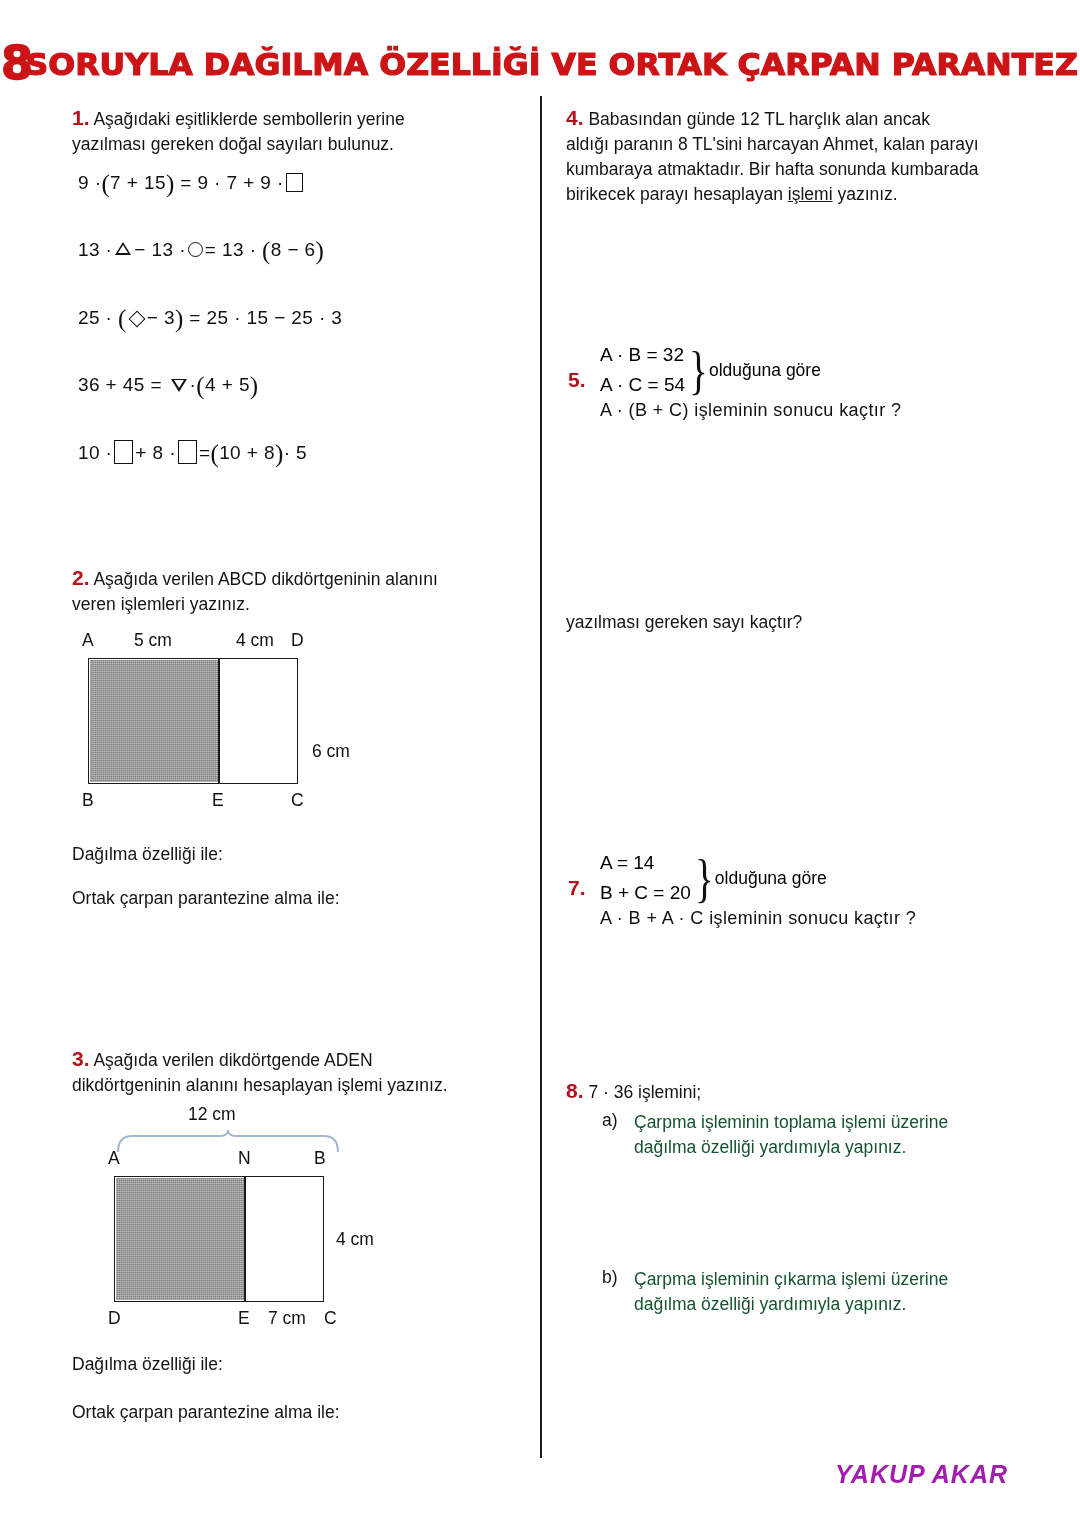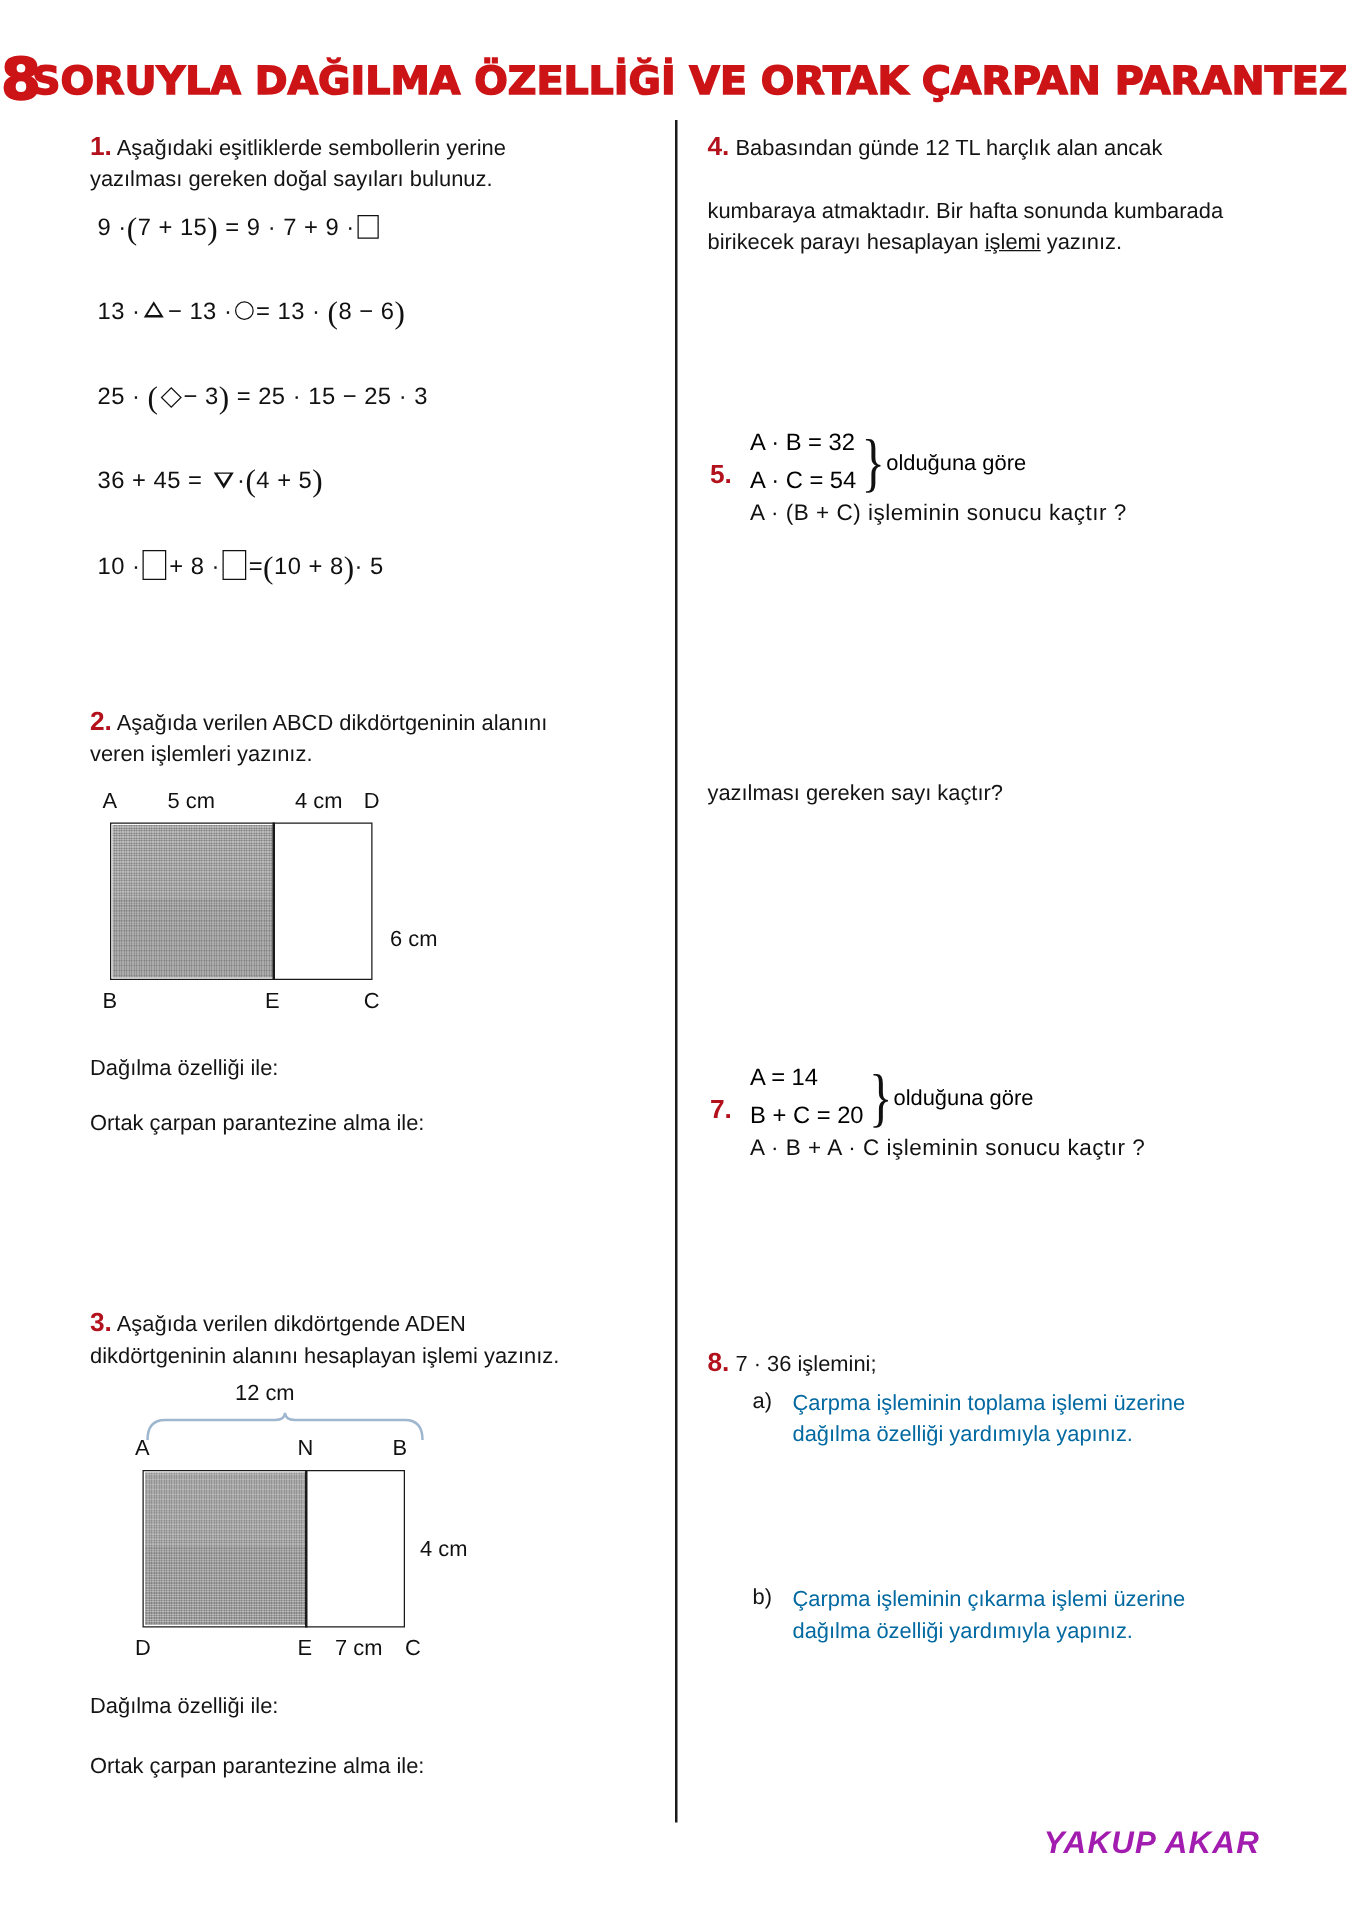--- a/index.html
+++ b/index.html
@@ -202,21 +202,21 @@
     display: inline-block;
     vertical-align: middle;
     font-size: 17.5px;
   }
 
   
   .subitem {
     position: absolute;
     font-size: 17.5px;
     line-height: 25px;
-    color: #0369a1;
+    color: #14532d;
   }
   .sublabel {
     position: absolute;
     font-size: 17.5px;
     color: #141414;
   }
 
   
   #footer-sign {
     position: absolute;
@@ -322,37 +322,37 @@
   <div class="lbl" style="left:228px; top:204px;">C</div>
 </div>
 
 <div class="qtext" style="position:absolute; left:72px; top:1352px;">Dağılma özelliği ile:</div>
 <div class="qtext" style="position:absolute; left:72px; top:1400px;">Ortak çarpan parantezine alma ile:</div>
 
 <div class="q" style="left:566px; top:105px;">
   <div class="qtext">
     <span class="qnum">4.</span>
     <span>Babasından günde 12 TL harçlık alan ancak</span><br>
-    <br>
+    <span>aldığı paranın 8 TL'sini harcayan Ahmet, kalan parayı</span><br>
     <span>kumbaraya atmaktadır. Bir hafta sonunda kumbarada</span><br>
     <span>birikecek parayı hesaplayan </span><span class="u">işlemi</span><span> yazınız.</span>
   </div>
 </div>
 
 <div class="qnum" style="position:absolute; left:568px; top:368px;">5.</div>
 <div class="system" style="left:600px; top:340px;">
   <span class="sys-rows">
     <span>A · B = 32</span><br>
     <span>A · C = 54</span>
   </span><span class="sys-brace">}</span><span class="sys-tail">olduğuna göre</span>
 </div>
 <div class="mathline" style="position:absolute; left:600px; top:400px; font-size:18px;">A · (B + C) işleminin sonucu kaçtır ?</div>
 
 <div style="position:absolute; left:566px; top:590px;">
-  <div class="qtext" style="margin-top:32px;">yazılması gereken sayı kaçtır?</div>
+  <div class="qtext" style="margin-top:20px;">yazılması gereken sayı kaçtır?</div>
 </div>
 
 <div class="qnum" style="position:absolute; left:568px; top:876px;">7.</div>
 <div class="system" style="left:600px; top:848px;">
   <span class="sys-rows">
     <span>A = 14</span><br>
     <span>B + C = 20</span>
   </span><span class="sys-brace">}</span><span class="sys-tail">olduğuna göre</span>
 </div>
 <div class="mathline" style="position:absolute; left:600px; top:908px; font-size:18px;">A · B + A · C  işleminin sonucu kaçtır ?</div>

